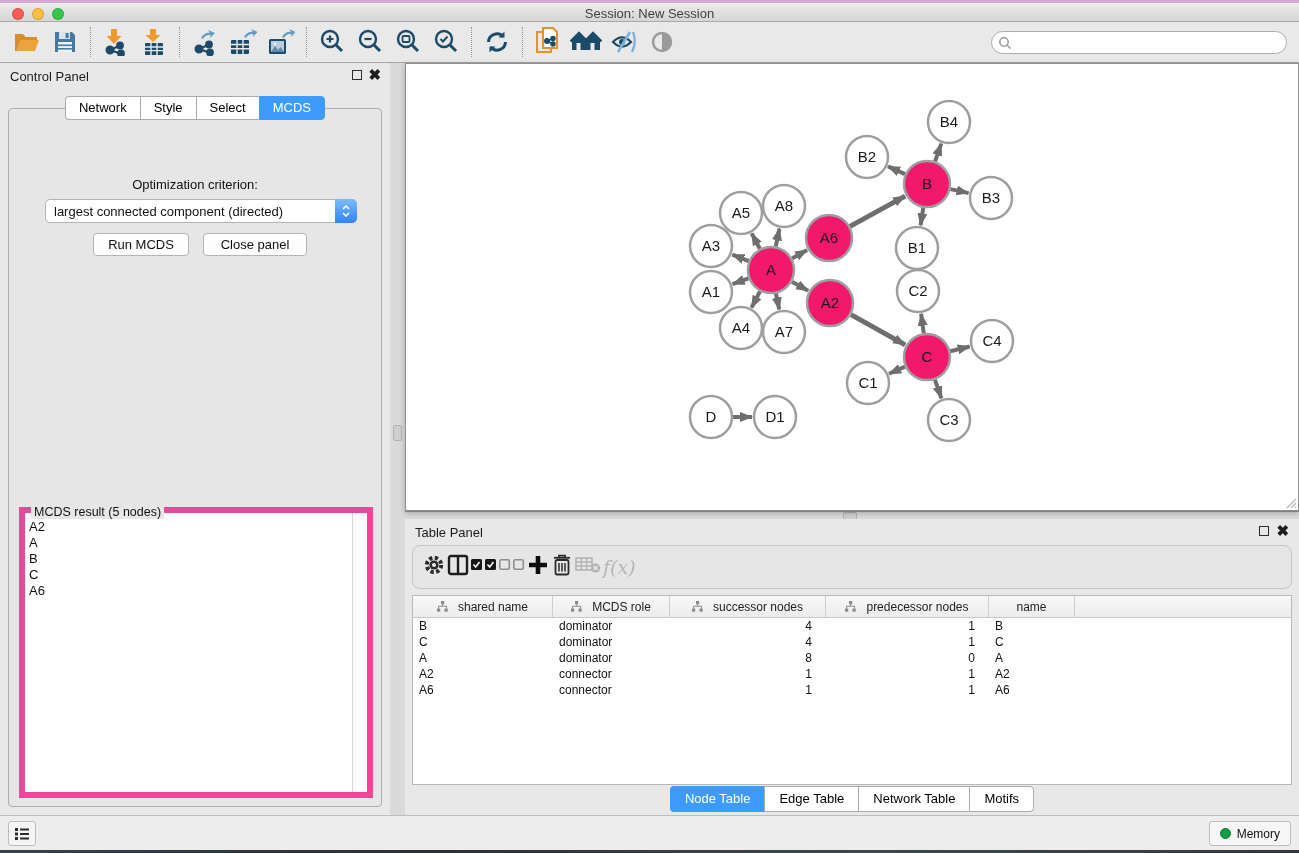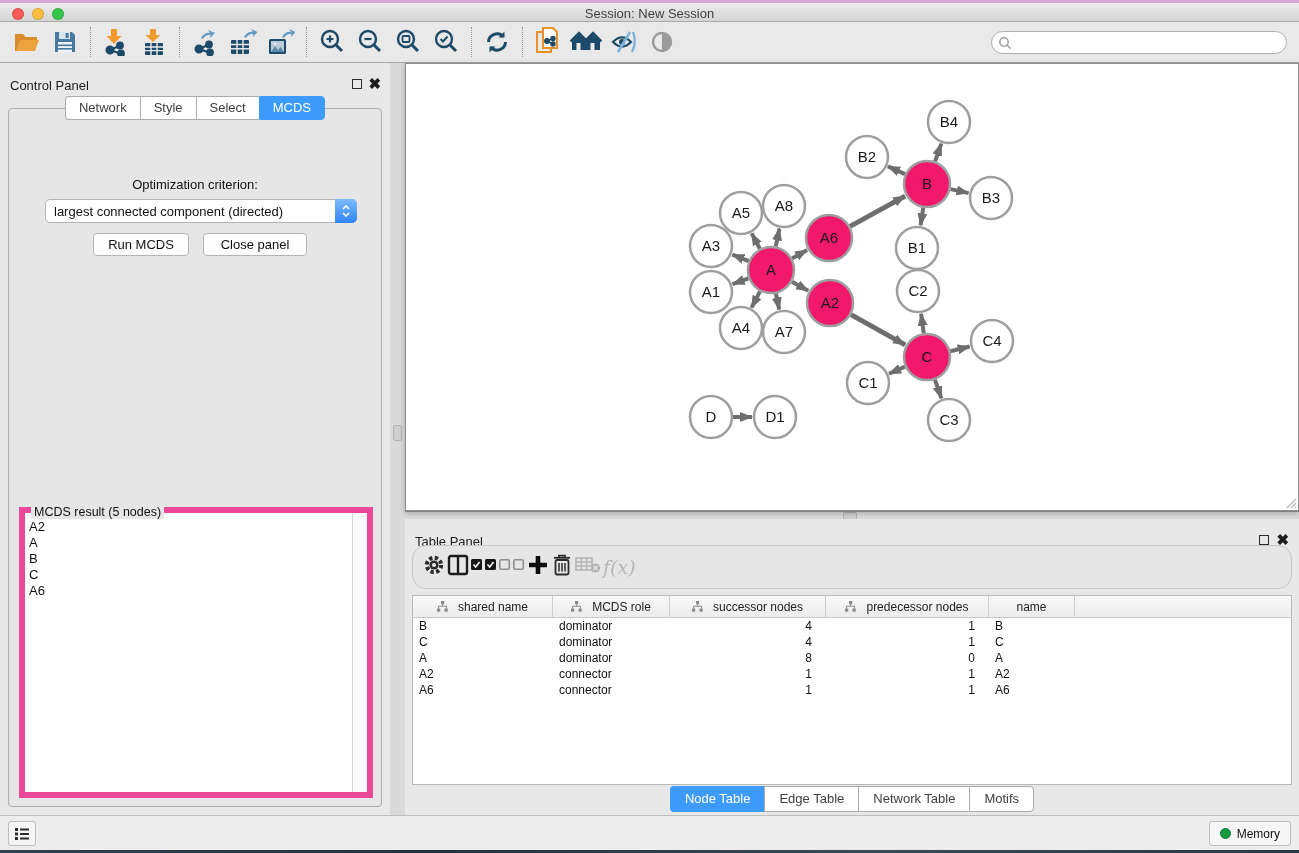--- a/index.html
+++ b/index.html
@@ -23,27 +23,27 @@
     border-bottom:1px solid #a6a6a6; display:flex; align-items:center; padding:0 8px; }
   .tbtn { width:38px; height:32px; display:flex; align-items:center; justify-content:center; }
   .tsep { width:1px; height:30px; border-left:1px dotted #969696; margin:0 6px; }
   #search-wrap { margin-left:auto; margin-right:4px; position:relative; }
   #search-input { width:296px; height:23px; border:1px solid #adadad; border-radius:12px;
     background:#fff; padding:0 8px 0 24px; font-size:12px; outline:none; }
   #search-wrap svg { position:absolute; left:7px; top:5px; }
 
   
   #control-panel { left:0; top:63px; width:390px; height:752px; background:#e8e8e8; }
-  .panel-head { position:relative; height:26px; padding:6px 8px 0 10px; font-size:13px; color:#1c1c1c;margin-top:9px; }
+  .panel-head { position:relative; height:26px; padding:6px 8px 0 10px; font-size:13px; color:#1c1c1c; }
   .panel-head .mini { position:absolute; top:7px; }
   .mini-float { width:10px; height:10px; border:1.6px solid #2c2c2c; display:inline-block; }
   .mini-close { font-size:15px; font-weight:900; color:#1d1d1d; line-height:10px; }
   #cp-tabs { position:absolute; left:0; right:0; top:33px; display:flex; justify-content:center; z-index:3; }
   .seg { font-size:13px; padding:3px 13px 4px; background:#fff; border:1px solid #ababab;
-    border-right:none; color:#404040; }
+    border-right:none; color:#000000; }
   .seg:first-child { border-radius:4px 0 0 4px; }
   .seg:last-child { border-right:1px solid #ababab; border-radius:0 4px 4px 0; }
   .seg.active { background:#3e9bfe; border-color:#3e9bfe; color:#fff; }
   #cp-box { position:absolute; left:8px; right:8px; top:45px; bottom:8px;
     border:1px solid #aeaeae; border-radius:4px; background:#e6e6e6; }
   #opt-label { position:absolute; left:0; right:0; top:68px; text-align:center; font-size:13px; color:#111; }
   #criterion { position:absolute; left:36px; top:90px; width:312px; height:24px; background:#fff;
     border:1px solid #b3b3b3; border-radius:5px; font-size:13px; display:flex; align-items:center; }
   #criterion .val { flex:1; padding-left:8px; color:#111; }
   #criterion .stepper { width:22px; height:24px; margin:-1px -1px -1px 0;
@@ -77,21 +77,21 @@
   #net-titlebar { height:24px; background:linear-gradient(#ededed,#d6d6d6); border-bottom:1px solid #a8a8a8;
     position:relative; }
   #net-titlebar .title { position:absolute; left:0; right:0; top:4px; text-align:center;
     font-size:12.5px; color:#2c2c2c; }
   #net-canvas { position:absolute; left:0; top:24px; right:0; bottom:0; background:#fff; }
   #net-grip { position:absolute; right:1px; bottom:1px; }
 
   
   #table-panel { left:405px; top:519px; width:894px; height:296px; background:#e8e8e8; }
   #tp-toolbar { position:absolute; left:7px; right:7px; top:26px; height:44px;
-    border:1px solid #c6c6c6; border-radius:14px; background:#e6e6e6;
+    border:1px solid #c6c6c6; border-radius:8px; background:#e6e6e6;
     display:flex; align-items:center; padding:0 10px; gap:2px; }
   #tp-table { position:absolute; left:7px; right:7px; top:76px; bottom:30px; background:#fff;
     border:1px solid #b9b9b9; overflow:hidden; }
   .thead { display:flex; height:22px; background:linear-gradient(#f8f8f8,#ececec);
     border-bottom:1px solid #c9c9c9; font-size:12px; color:#222; }
   .th { display:flex; align-items:center; justify-content:center; gap:10px;
     border-right:1px solid #cdcdcd; height:100%; }
   .trow { display:flex; height:16px; font-size:12px; color:#111; }
   .td { padding:0 6px; line-height:16px; white-space:nowrap; overflow:hidden; }
   .num { text-align:right; padding-right:14px; }

